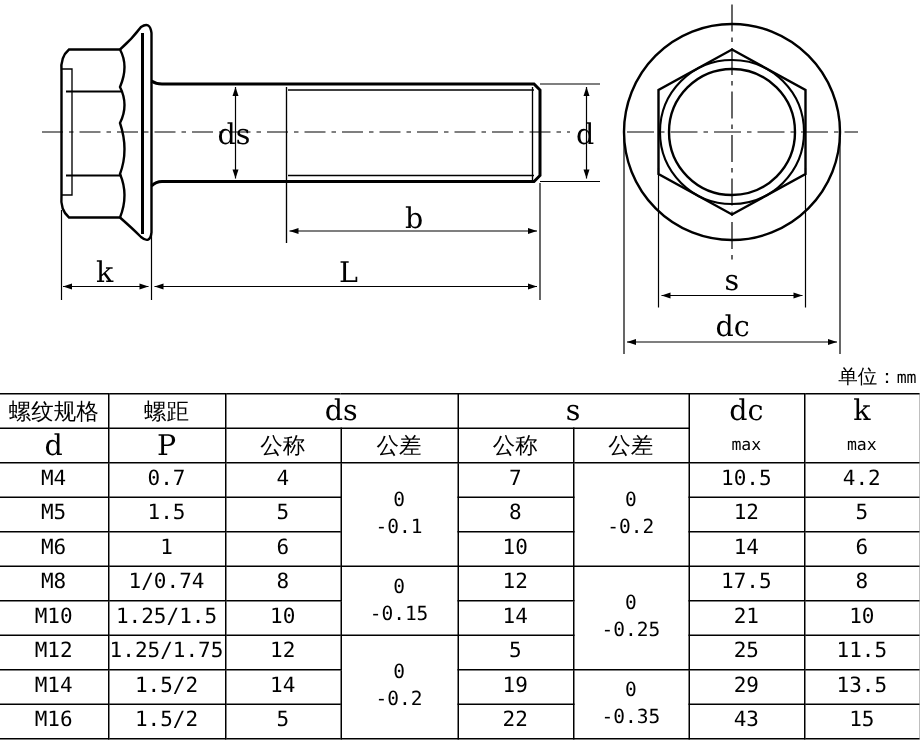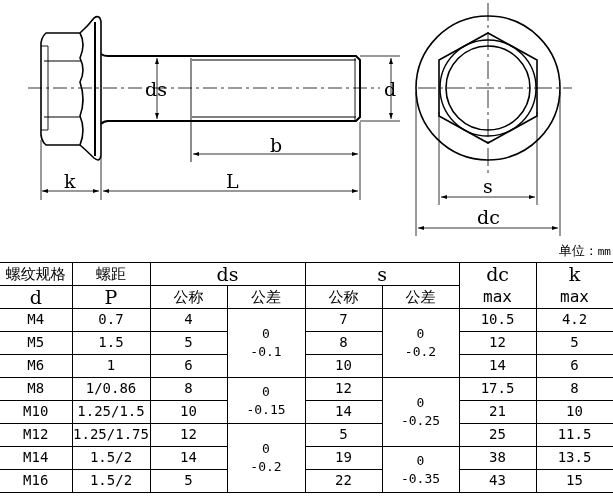--- a/index.html
+++ b/index.html
@@ -9,21 +9,21 @@
   .unit { position:absolute; right:2px; top:242px; font-size:13px;
           font-family:"DejaVu Sans", sans-serif; }
   .unit .mm { font-family:"DejaVu Sans Mono", monospace; font-size:11px; }
   table.spec { position:absolute; left:0; top:262px; width:613px;
                border-collapse:collapse; table-layout:fixed; }
   table.spec td { border:1.5px solid #000; text-align:center; padding:0;
                   height:22px; font-size:14px; line-height:1.1;
                   font-family:"DejaVu Sans Mono", monospace; }
   table.spec td.hdr-cn { font-family:"DejaVu Sans", sans-serif; font-size:15px;margin-top:20px; }
   table.spec td.hdr-sym { font-family:"DejaVu Serif", serif; font-size:19px; }
-  table.spec td.sub { font-size:16px; }
+  table.spec td.sub { font-size:11px; }
   table.spec td.tol { font-size:13px; line-height:1.35; }
   table.spec tr:first-child td { border-top:1.5px solid #000; }
   table.spec td:first-child { border-left:none; }
   table.spec td:last-child { border-right:1.5px solid #000; }
   .tol span { display:block; }
 </style>
 </head>
 <body>
 
 <svg id="drawing" viewBox="0 0 613 260" xmlns="http://www.w3.org/2000/svg" stroke="#000" fill="none" stroke-width="1.2">
@@ -168,21 +168,21 @@
     <td>M6</td>
     <td>1</td>
     <td>6</td>
     <td>10</td>
     <td>14</td>
     <td>6</td>
   </tr>
 
   <tr>
     <td>M8</td>
-    <td>1/0.86</td>
+    <td>1/0.74</td>
     <td>8</td>
     <td class="tol" rowspan="2">
       <span>0</span>
       <span>-0.15</span>
     </td>
     <td>12</td>
     <td class="tol" rowspan="3">
       <span>0</span>
       <span>-0.25</span>
     </td>
@@ -214,21 +214,21 @@
 
   <tr>
     <td>M14</td>
     <td>1.5/2</td>
     <td>14</td>
     <td>19</td>
     <td class="tol" rowspan="2">
       <span>0</span>
       <span>-0.35</span>
     </td>
-    <td>38</td>
+    <td>29</td>
     <td>13.5</td>
   </tr>
 
   <tr>
     <td>M16</td>
     <td>1.5/2</td>
     <td>5</td>
     <td>22</td>
     <td>43</td>
     <td>15</td>

